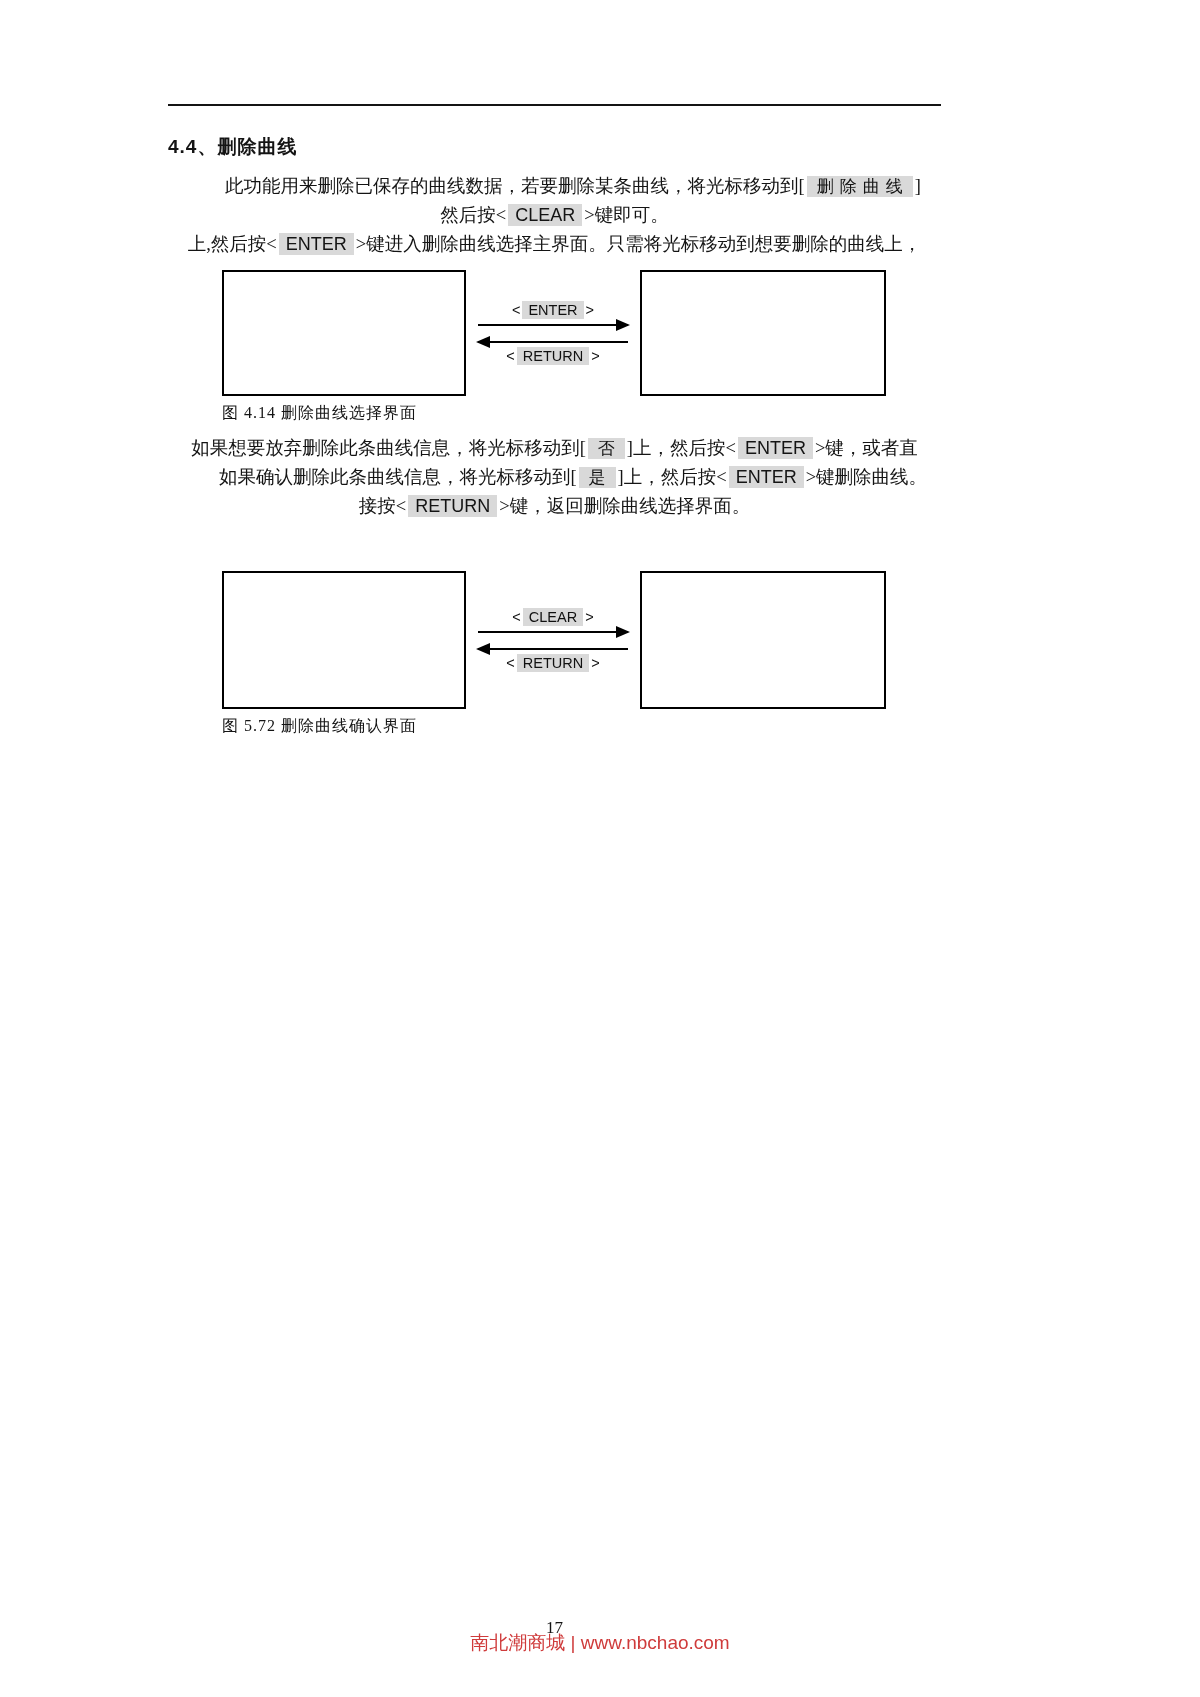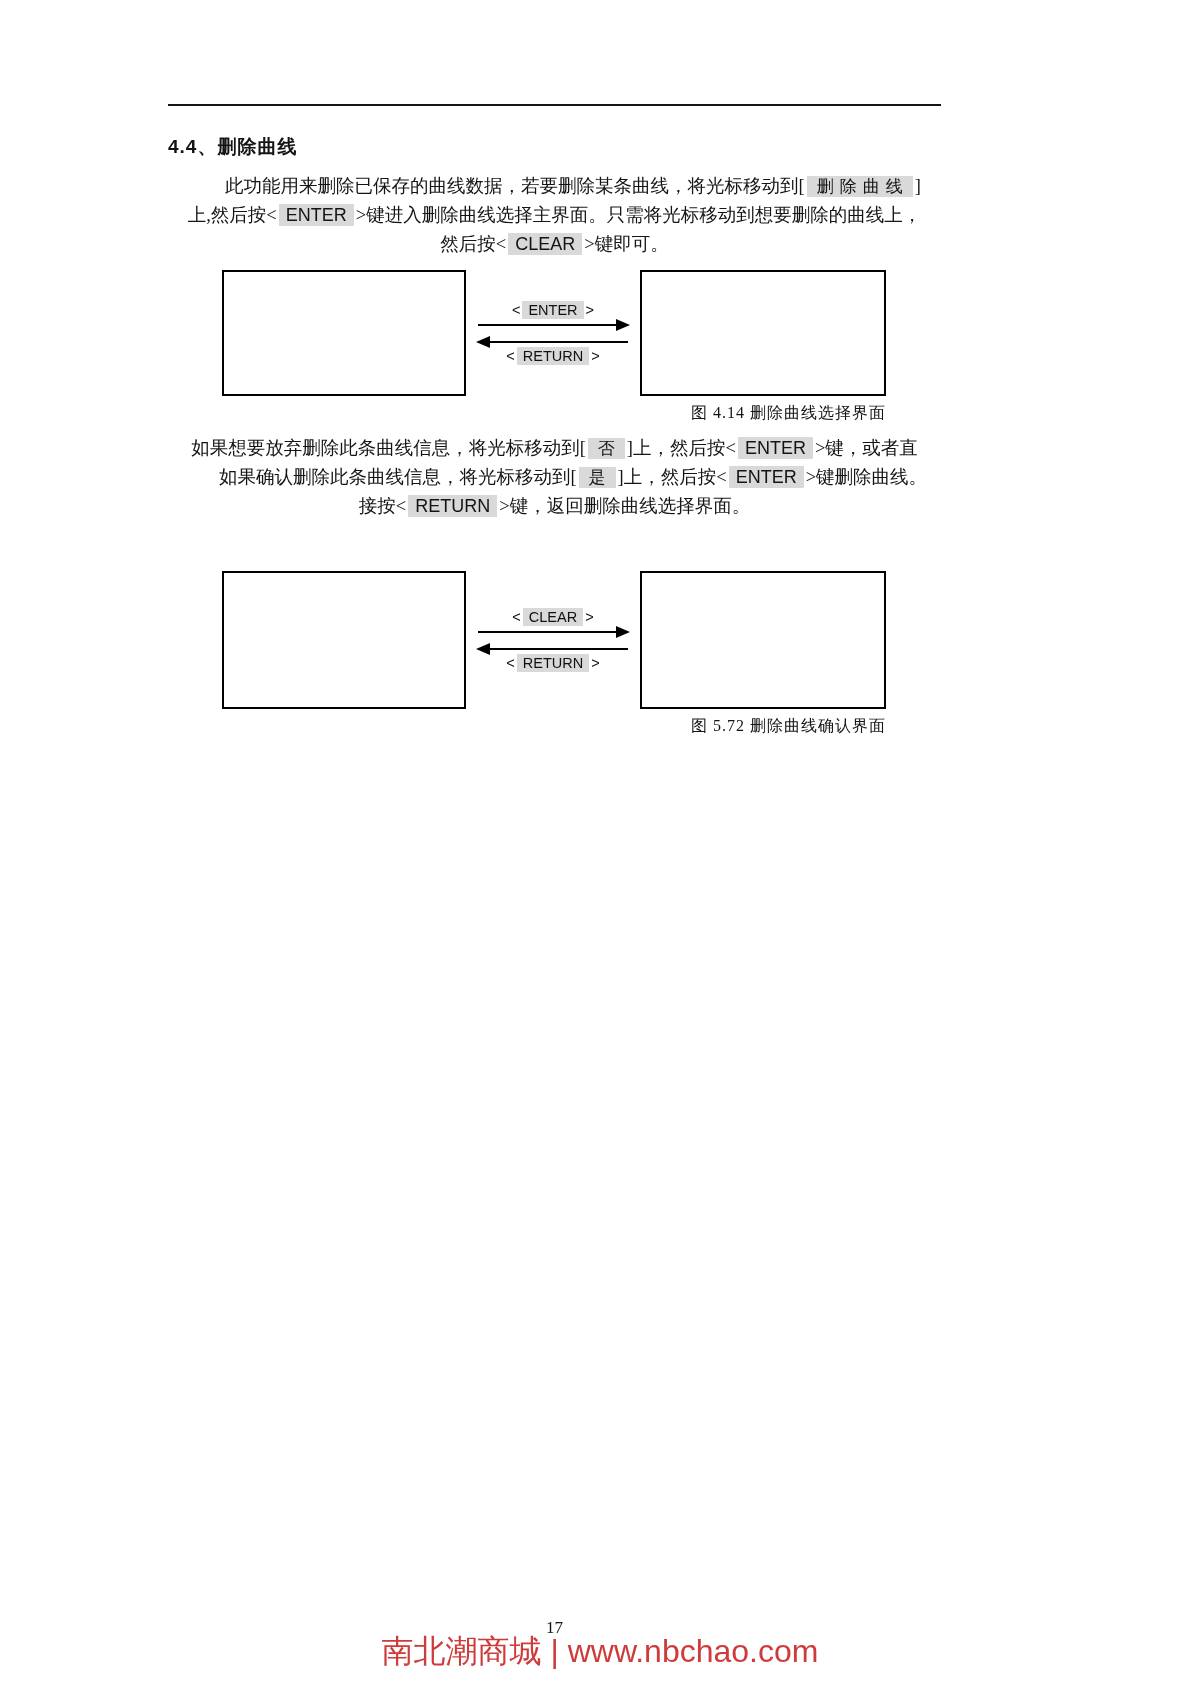--- a/index.html
+++ b/index.html
@@ -45,44 +45,44 @@
   .arrow.r { margin-top:6px; }
   .arrow.l { margin-top:15px; margin-bottom:5px; }
   .arrow.r::after {
     content:""; position:absolute; right:-2px; top:-5px; width:0; height:0;
     border-left:14px solid #000; border-top:6px solid transparent; border-bottom:6px solid transparent;
   }
   .arrow.l::before {
     content:""; position:absolute; left:-2px; top:-5px; width:0; height:0;
     border-right:14px solid #000; border-top:6px solid transparent; border-bottom:6px solid transparent;
   }
-  .caption { margin-top:7px; text-align:right; font-size:16px; letter-spacing:1px; }
+  .caption { margin-top:7px; text-align:left; font-size:16px; letter-spacing:1px; }
   .pagenum {
     position:absolute; top:1578px; left:168px; width:773px;
     text-align:center; font-size:17px;margin-top:40px;
   }
   .footer {
     position:absolute; top:1630px; left:0; width:1200px; text-align:center;
     font-family:"Liberation Sans","DejaVu Sans",sans-serif;
-    font-size:32px; color:#cf3b3b;
+    font-size:19px; color:#cf3b3b;
   }
 </style>
 </head>
 <body>
 
 <div class="content">
 
   <div class="rule"></div>
 
   <div class="heading">4.4、删除曲线</div>
 
   <div class="para">
     <div class="line indent"><span>此功能用来删除已保存的曲线数据，若要删除某条曲线，将光标移动到[</span><span class="hl cjk">删除曲线</span><span>]</span></div>
+    <div class="line"><span>然后按&lt;</span><span class="hl latin">CLEAR</span><span>&gt;键即可。</span></div>
     <div class="line"><span>上,然后按&lt;</span><span class="hl latin">ENTER</span><span>&gt;键进入删除曲线选择主界面。只需将光标移动到想要删除的曲线上，</span></div>
-    <div class="line"><span>然后按&lt;</span><span class="hl latin">CLEAR</span><span>&gt;键即可。</span></div>
   </div>
 
   <div class="fig fig1">
     <div class="fig-row">
       <div class="screen left"></div>
       <div class="mid">
         <div class="alabel"><span>&lt;</span><span class="hl">ENTER</span><span>&gt;</span></div>
         <div class="arrow r"></div>
         <div class="arrow l"></div>
         <div class="alabel"><span>&lt;</span><span class="hl">RETURN</span><span>&gt;</span></div>

